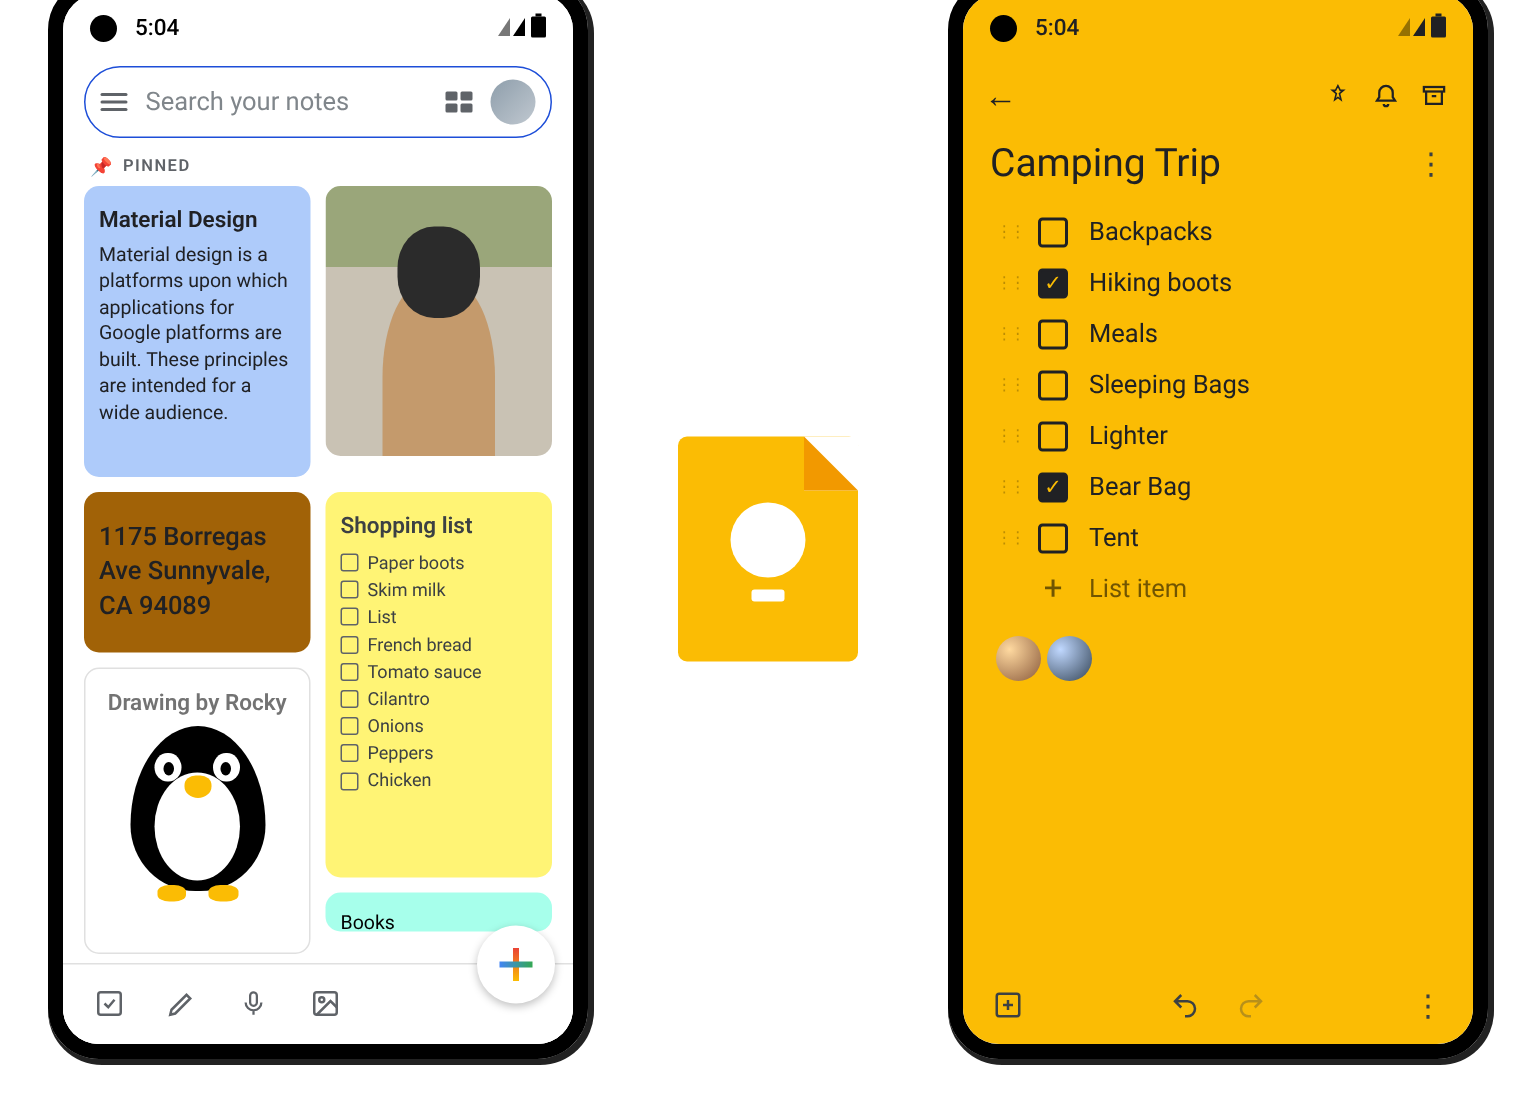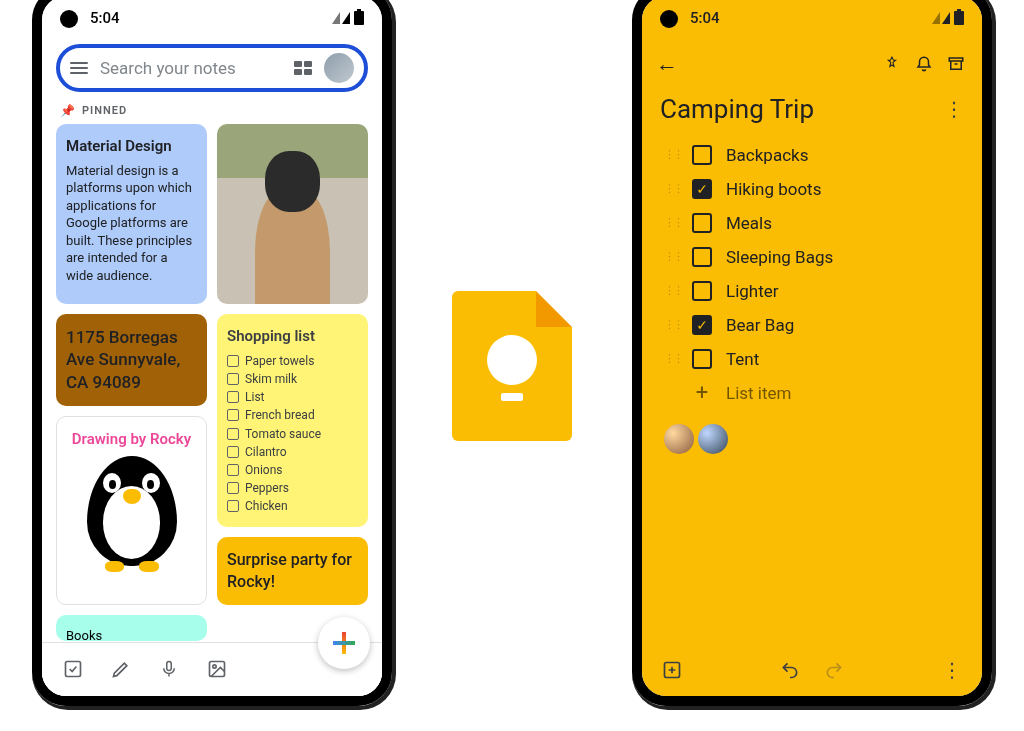--- a/index.html
+++ b/index.html
@@ -70,21 +70,21 @@
     width:4px; height:2px; background:#000;
   }
 
   
   .screen-left { background:#fff; height:100%; display:flex; flex-direction:column; }
 
   .searchbar {
     margin: 4px 14px 12px 14px;
     height: 48px;
     background:#fff;
-    border:4px solid #1d4ed8;
+    border:1px solid #1d4ed8;
     border-radius: 26px;
     display:flex; align-items:center;
     padding:0 10px;
     gap:12px;
     color:#5f6368;
   }
   .hamburger{ width:18px; display:flex; flex-direction:column; gap:3px;}
   .hamburger span{height:2px;background:#5f6368;border-radius:1px;}
   .search-pl { flex:1; font-size:17px; color:#80868b; }
   .grid-icon{ width:18px; height:14px; display:grid; grid-template-columns:1fr 1fr; grid-template-rows:1fr 1fr; gap:2px;}
@@ -110,21 +110,21 @@
   .card{
     border-radius:10px;
     padding:12px 10px;
     font-size:13px;
     line-height:1.35;
     position:relative;
   }
   .card h4{ font-size:15px; font-weight:600; margin-bottom:6px; }
   .card.blue   { background:#aecbfa; color:#202124;}
   .card.pink   { background:#a16207; color:#202124; font-size:17px; font-weight:500; display:flex; align-items:center;}
-  .card.white  { background:#fff; border:1px solid #e0e0e0; color:#ec4899; text-align:center;}
+  .card.white  { background:#fff; border:1px solid #e0e0e0; color:#737373; text-align:center;}
   .card.yellow { background:#fff475; color:#3c4043;}
   .card.orange { background:#fbbc04; color:#202124; font-size:16px; font-weight:500;}
   .card.teal   { background:#a7ffeb; height:26px; overflow:hidden;}
   .card.img    { padding:0; overflow:hidden; }
   .dogbox{
     width:100%; height:100%;
     background:linear-gradient(180deg,#9aa67a 0%,#9aa67a 30%,#c9c2b4 30%,#c9c2b4 100%);
     position:relative;
   }
   .dog-body{
@@ -310,21 +310,21 @@
 
       <div class="card pink">
         <span>1175 Borregas Ave Sunnyvale, CA 94089</span>
       </div>
 
       <div class="card yellow" style="grid-row:span 2;">
         <h4>Shopping list</h4>
         <ul class="checklist">
           <li>
               <span class="box"></span>
-              <span>Paper towels</span>
+              <span>Paper boots</span>
             </li>
           <li>
               <span class="box"></span>
               <span>Skim milk</span>
             </li>
           <li>
               <span class="box"></span>
               <span>List</span>
             </li>
           <li>
@@ -362,23 +362,20 @@
           <div class="eye l"></div>
             <div class="eye r"></div>
           <div class="pupil l"></div>
             <div class="pupil r"></div>
           <div class="beak"></div>
           <div class="foot l"></div>
             <div class="foot r"></div>
         </div>
       </div>
 
-      <div class="card orange">
-        <span>Surprise party for Rocky!</span>
-      </div>
 
       <div class="card teal">
         <span>Books</span>
       </div>
     </div>
 
     <div class="bottom-bar">
       <span class="bicon">
         <svg width="20" height="20" viewBox="0 0 24 24" fill="none" stroke="#5f6368" stroke-width="2">
             <rect x="3" y="3" width="18" height="18" rx="2"></rect>

